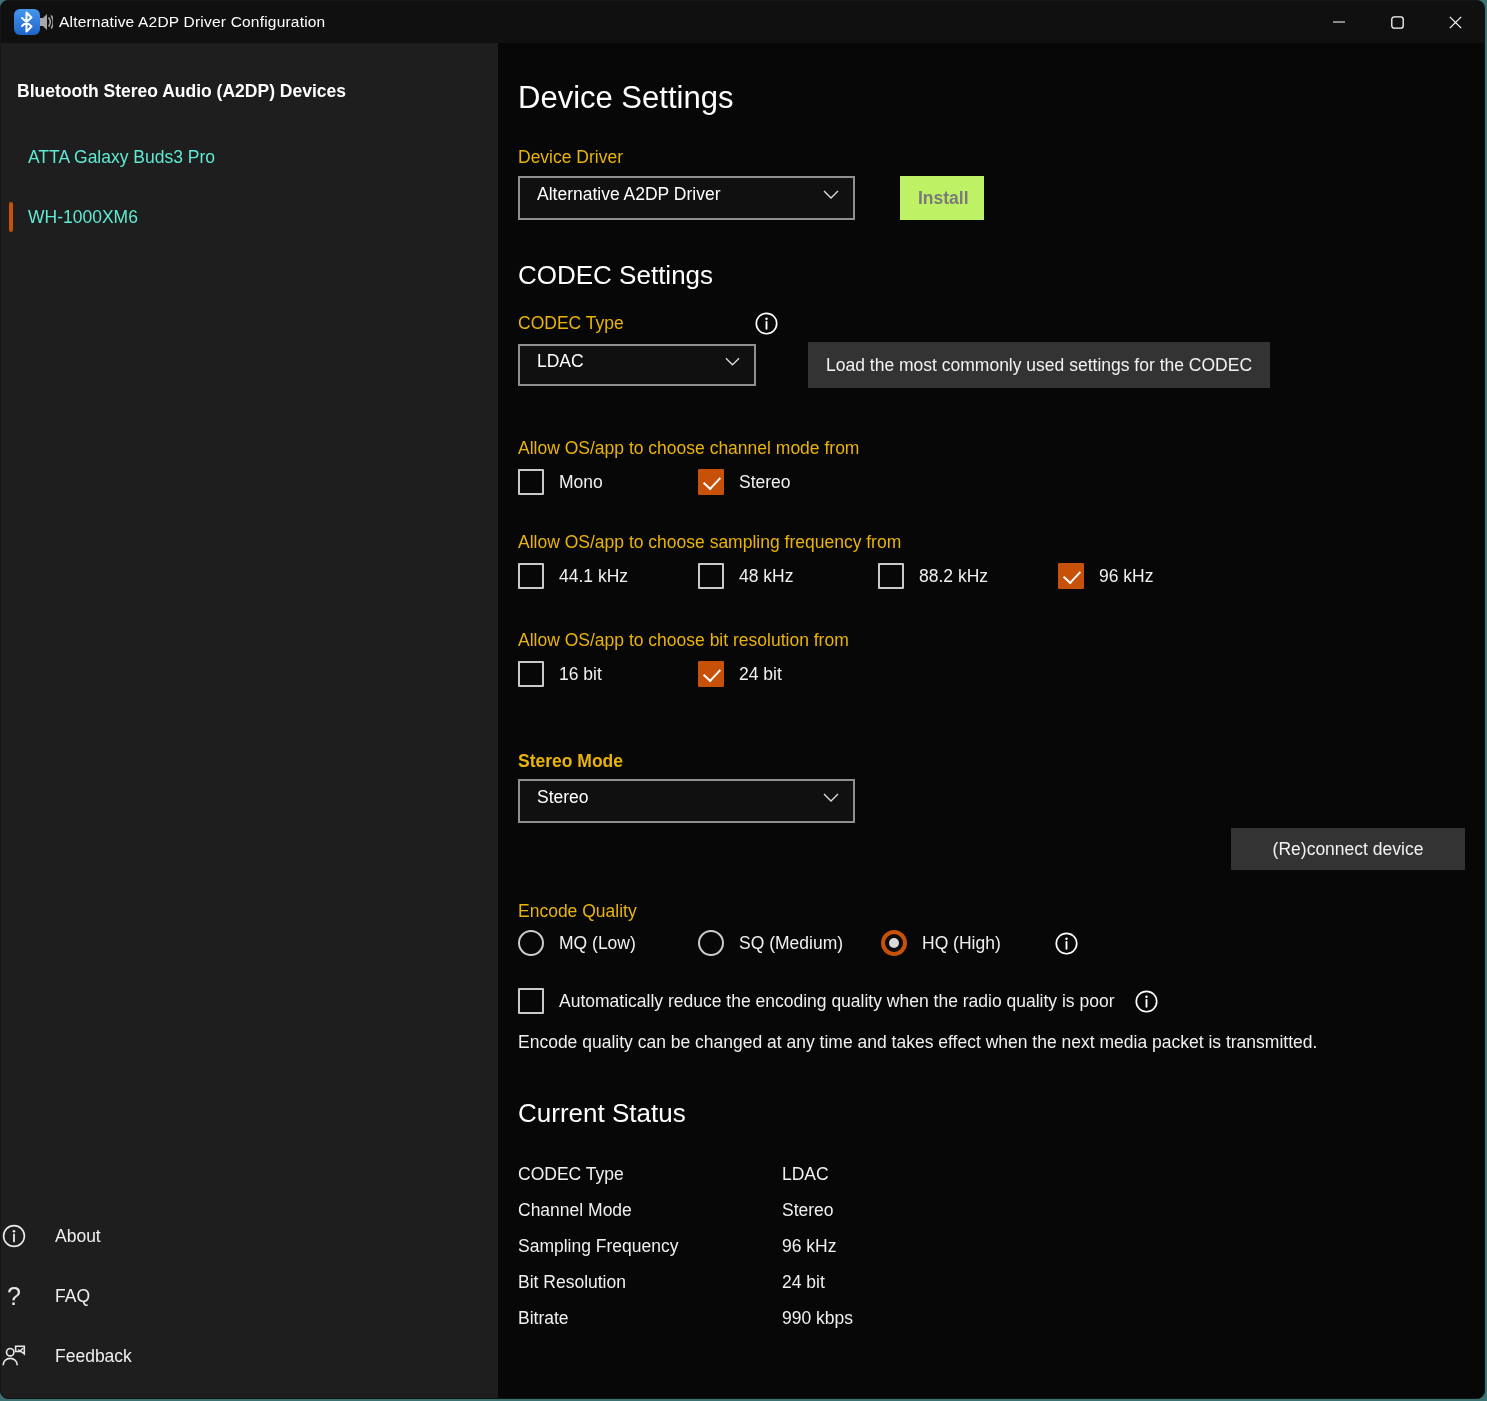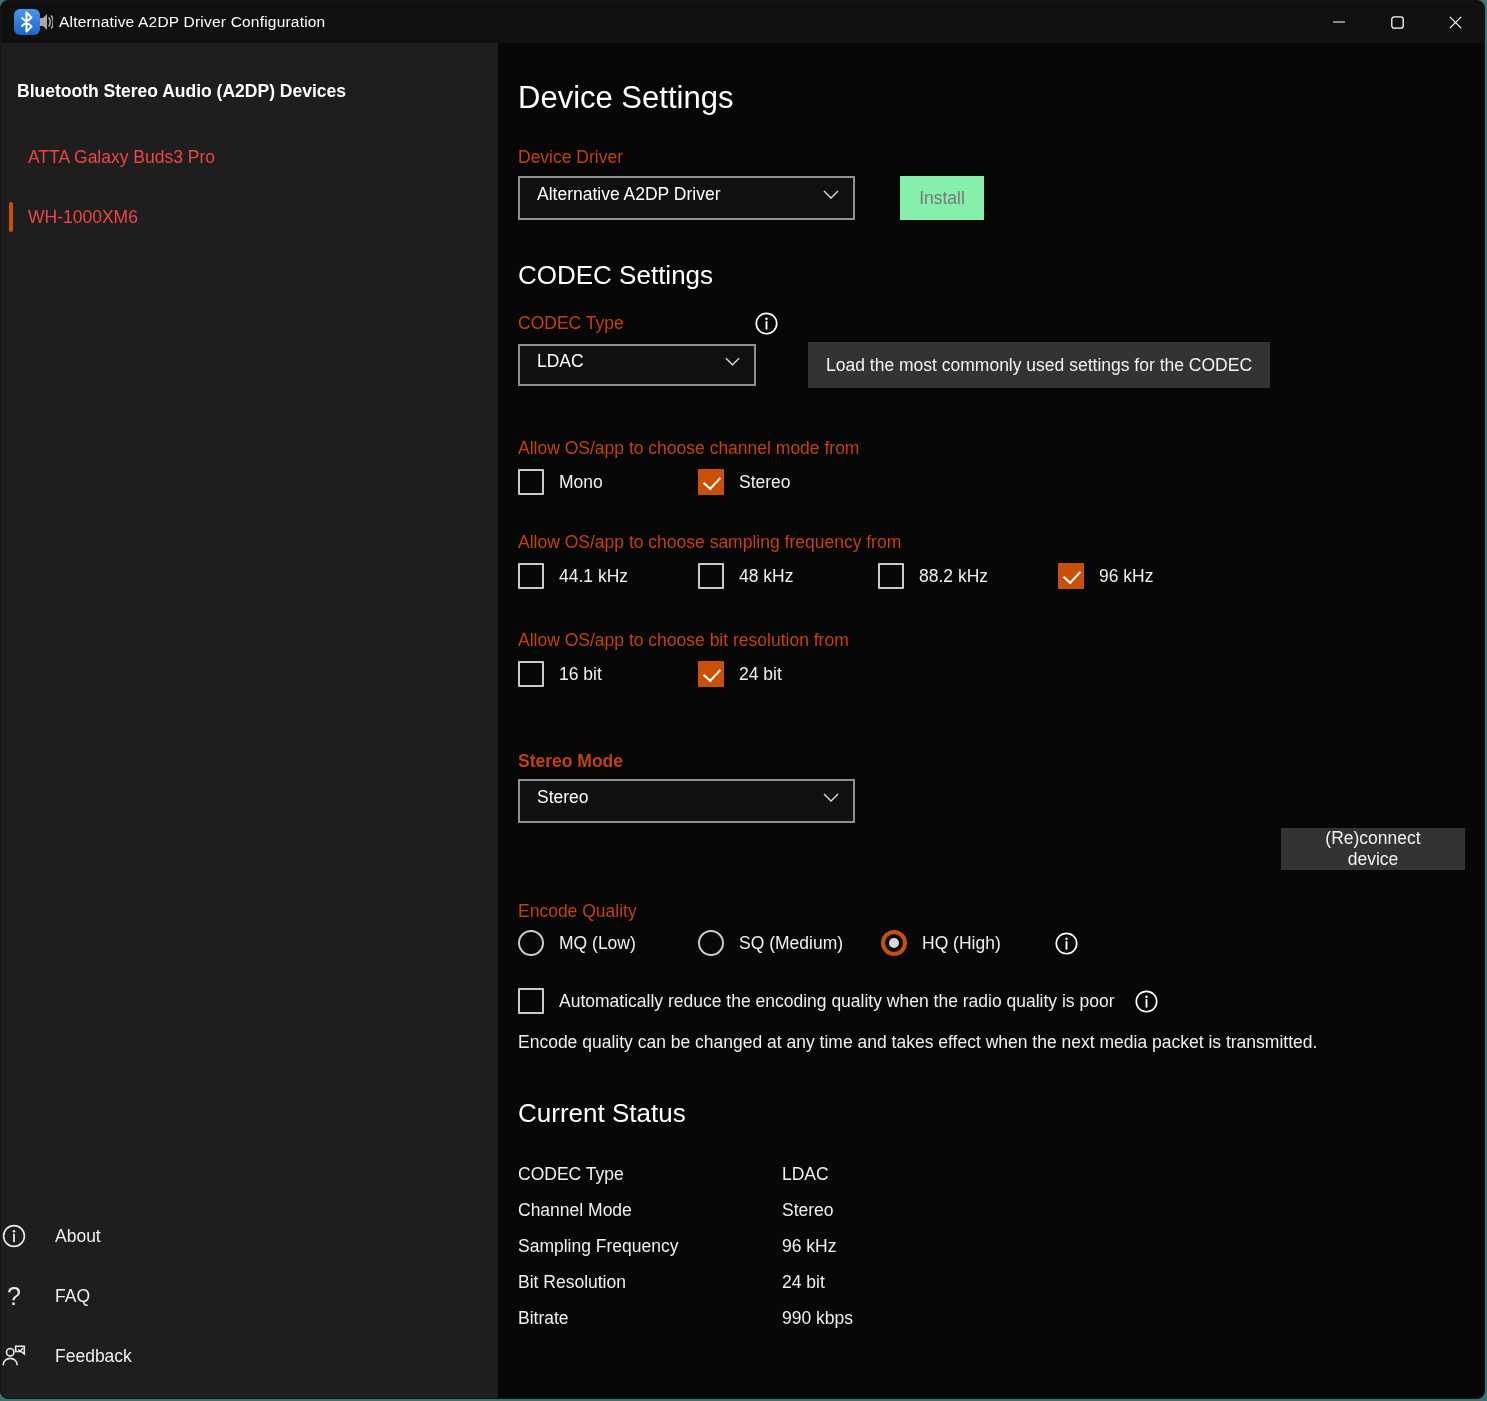--- a/index.html
+++ b/index.html
@@ -29,21 +29,21 @@
   .sidebar {
     position:absolute; left:0; top:42px; width:497px; bottom:0;
     background:#1e1e1e;
   }
   .sidebar-heading {
     margin:38px 0 0 16px; font-size:17.5px; font-weight:bold; color:#ffffff;
   }
   .device-list { margin-top:25px; }
   .device-item {
     position:relative; height:60px; display:flex; align-items:center;
-    padding-left:27px; font-size:17.5px; color:#ef4444; cursor:default;
+    padding-left:27px; font-size:17.5px; color:#5eead4; cursor:default;
   }
   .device-item .sel-bar {
     display:none; position:absolute; left:8px; top:15px; width:4px; height:30px;
     border-radius:2px; background:var(--accent);
   }
   .device-item.selected .sel-bar { display:block; }
   .sidebar-footer { position:absolute; left:0; right:0; bottom:12px; }
   .footer-item {
     height:60px; display:flex; align-items:center; 
     font-size:17.5px; color:#efefef; cursor:default;
@@ -54,39 +54,39 @@
 
   
   .main {
     position:absolute; left:497px; top:42px; right:0; bottom:0;
     background:#070707; padding:0 19px 0 20px;
   }
   :root { --accent:#C75109; --ctl-border:#8f8f8f; --btn-bg:#333333; }
 
   h1.page-title { margin-top:34px; font-size:31px; font-weight:300; line-height:42px; color:#ffffff; }
   h2.section-title { font-size:26px; font-weight:300; line-height:36px; color:#ffffff; }
-  .field-label { font-size:17.5px; color:#c2410c; }
+  .field-label { font-size:17.5px; color:#eab308; }
   .mt { display:block; }
 
   .row { display:flex; align-items:center; }
 
   
   .select {
     height:44px; background:#101010; border:2px solid var(--ctl-border);
     display:flex; align-items:center; padding:0 14px 8px 17px; cursor:default;
   }
   .select .sel-text { font-size:17.5px; color:#ffffff; flex:1; }
   .select svg { flex:none; }
 
   
   .btn {
     background:var(--btn-bg); border:none; color:#f2f2f2; font-size:17.5px;
     font-family:"Liberation Sans", sans-serif; padding:0 18px; height:44px; cursor:default;
   }
-  .btn.disabled { color:#7a7a7a; background:#86efac; }
+  .btn.disabled { color:#7a7a7a; background:#bef264;font-weight:bold; }
 
   
   .opt { display:flex; align-items:center; }
   .checkbox {
     width:26px; height:26px; flex:none;
     border:2px solid #c9c9c9; background:transparent; position:relative; border-radius:1px;
   }
   .checkbox.checked { background:var(--accent); border-color:var(--accent); }
   .checkbox.checked::after {
     content:""; position:absolute; left:7px; top:2px; width:8px; height:14px;
@@ -286,21 +286,21 @@
 
     <span class="field-label mt" style="margin-top:64px;font-weight:bold;">Stereo Mode</span>
     <div class="select" style="width:337px; margin-top:7px;">
       <span class="sel-text">Stereo</span>
       <svg width="16" height="9" viewBox="0 0 16 9">
           <path d="M1 1 L8 8 L15 1" fill="none" stroke="#dddddd" stroke-width="1.4"></path>
         </svg>
     </div>
 
     <div class="right-align" style="margin-top:5px;">
-      <button class="btn" style="height:42px; width:184px;">(Re)connect device</button>
+      <button class="btn" style="height:42px; width:234px;">(Re)connect device</button>
     </div>
 
     <span class="field-label mt" style="margin-top:31px;">Encode Quality</span>
     <div class="row" style="margin-top:8px;">
       <div class="opt" style="width:180px;">
         <span class="radio"></span>
         <span class="opt-label">MQ (Low)</span>
       </div>
       <div class="opt" style="width:183px;">
         <span class="radio"></span>

